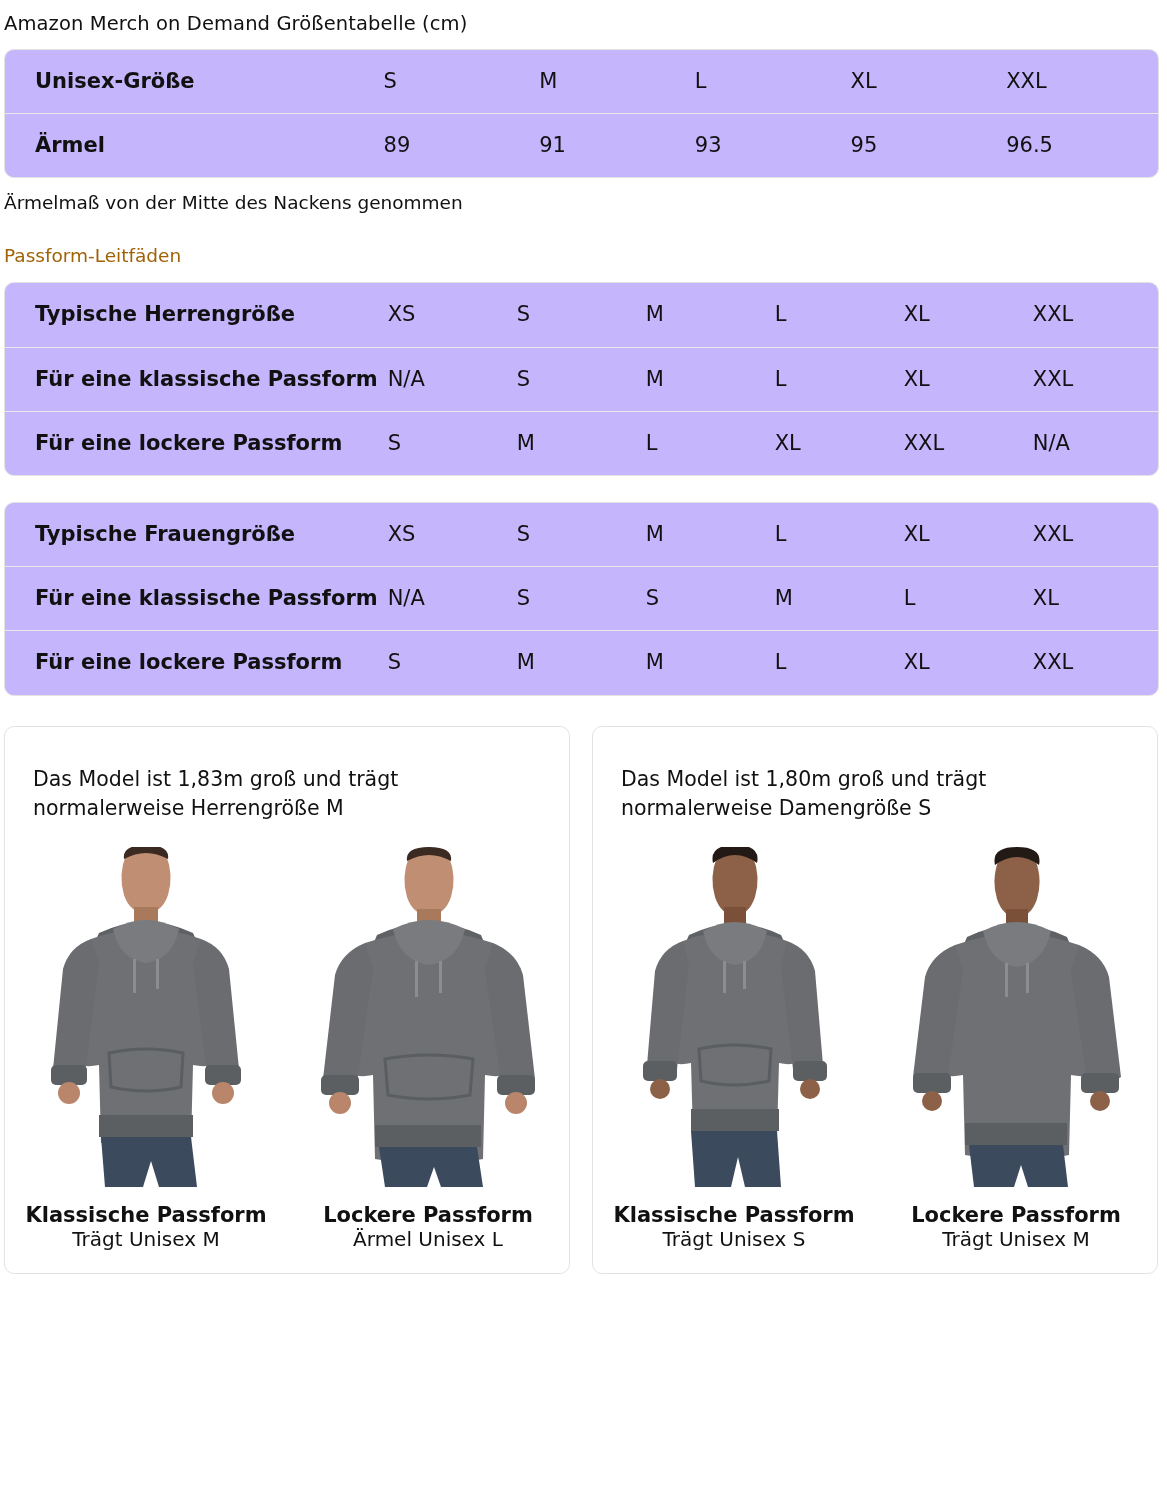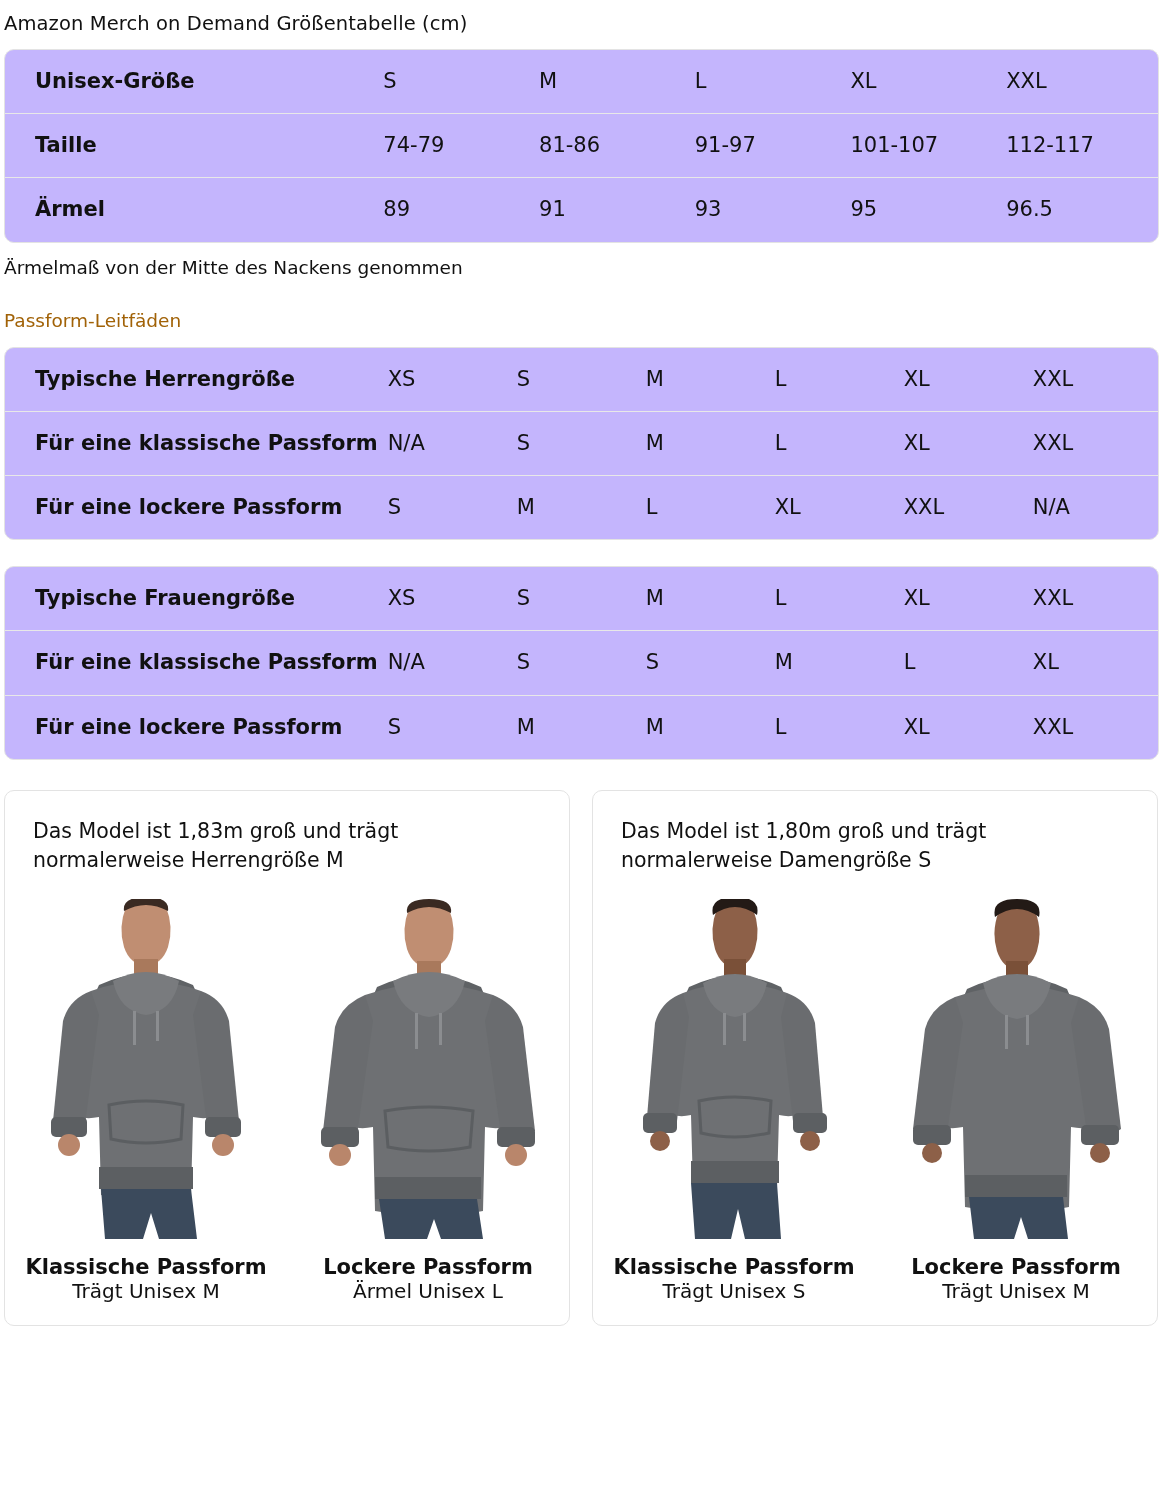--- a/index.html
+++ b/index.html
@@ -90,20 +90,21 @@
     border: 1px solid #e3e3e3;
     border-radius: 10px;
     padding: 26px 0 22px 0;
     background: #fff;
   }
   .panel-caption {
     font-size: 20.5px;
     line-height: 1.45;
     padding: 0 26px 0 28px;
     min-height: 62px;
+    margin-top: 12px;
   }
   .figures {
     display: flex;
     justify-content: space-around;
     align-items: flex-end;
     height: 350px;
     margin-top: 10px;
   }
   .figure-wrap {
     width: 270px;
@@ -158,40 +159,20 @@
             <div class="cell val">M</div>
           </td>
         <td>
             <div class="cell val">L</div>
           </td>
         <td>
             <div class="cell val">XL</div>
           </td>
         <td>
             <div class="cell val">XXL</div>
-          </td>
-      </tr>
-      <tr>
-        <td>
-            <div class="cell head">Taille</div>
-          </td>
-        <td>
-            <div class="cell val">74-79</div>
-          </td>
-        <td>
-            <div class="cell val">81-86</div>
-          </td>
-        <td>
-            <div class="cell val">91-97</div>
-          </td>
-        <td>
-            <div class="cell val">101-107</div>
-          </td>
-        <td>
-            <div class="cell val">112-117</div>
           </td>
       </tr>
       <tr>
         <td>
             <div class="cell head">Ärmel</div>
           </td>
         <td>
             <div class="cell val">89</div>
           </td>
         <td>

